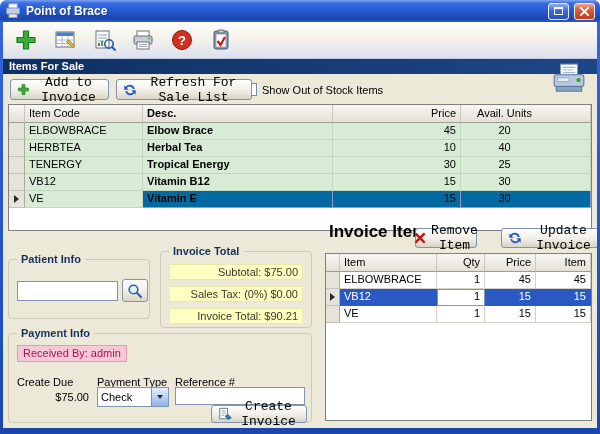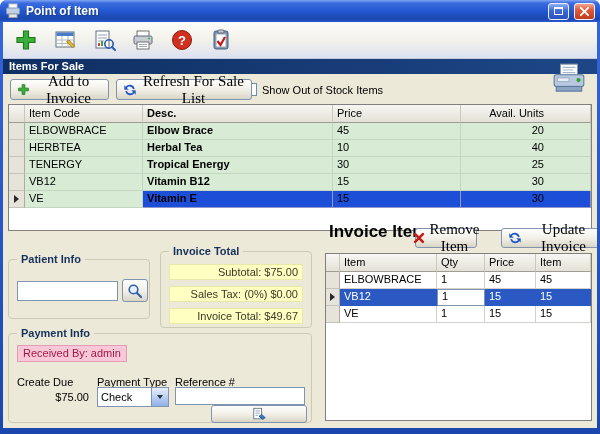--- a/index.html
+++ b/index.html
@@ -57,21 +57,21 @@
     position: absolute; top: 37px; left: 0; right: 0; height: 15px;
     background: linear-gradient(90deg, #0E2F62 0%, #1E4687 100%);
     color: #fff; font-size: 11px; font-weight: bold; line-height: 15px;
     padding-left: 6px;
   }
 
   .btn {
     position: absolute;
     height: 21px;
     display: flex; align-items: center; justify-content: center; gap: 5px;
-    font-family: Liberation Serif, serif; font-size: 15px; color: #000;
+    font-family: Liberation Mono, monospace; font-size: 13px; color: #000;
     background: linear-gradient(180deg, #FEFEFD 0%, #F0EEE5 55%, #D9D5C6 100%);
     border: 1px solid #8094B0; border-radius: 3px;
     padding: 0 6px;
     cursor: default;
     z-index: 5;
     text-align: center;
   }
   .ic { display: inline-flex; align-items: center; }
 
   #btn-add     { left: 7px;   top: 57px; width: 99px; }
@@ -119,30 +119,30 @@
     background: #E6E4DA !important;
     border-right: 1px solid #AEACA2 !important; border-bottom: 1px solid #C6C4BA !important;
     display: flex; align-items: center; justify-content: center;
     padding: 0;
   }
   .tri {
     width: 0; height: 0; display: inline-block;
     border-left: 5px solid #2A2A2A;
     border-top: 4px solid transparent; border-bottom: 4px solid transparent;
   }
-  .num { }
-  .num-units { text-align: right; padding-right: 46px; }
+  .num { text-align: right; }
+  .num-units { text-align: center; padding-right: 46px; }
 
   .w-ind   { width: 16px; }
   .w-code  { width: 118px; }
   .w-desc  { width: 190px; font-weight: bold; }
   .w-price { width: 128px; }
   .w-units { width: 130px; }
 
-  .grid-row.sel .gcell { background: #1d4ed8; border-color: #8F9ACB; color: #000; }
+  .grid-row.sel .gcell { background: #0369a1; border-color: #8F9ACB; color: #000; }
   .grid-row.sel .gcell.keep { background: #D7EBD5; border-color: #C2D6C2; }
 
   .w2-ind   { width: 14px; }
   .w2-item  { width: 97px; }
   .w2-qty   { width: 48px; }
   .w2-price { width: 51px; }
   .w2-total { width: 55px; }
 
   .grid-row.sel2 .gcell2 { background: #2B59C3; border-color: #2B59C3; color: #fff; }
   .grid-row.sel2 .gcell2.edit { background: #fff; color: #000; border: 1px solid #8094B0; padding-top: 0; }
@@ -229,21 +229,21 @@
 <div class="window">
 
   <div class="titlebar">
     <span class="ic">
       <svg width="16" height="16" viewBox="0 0 16 16">
         <rect x="4" y="1" width="8" height="5" fill="#fff" stroke="#C8C8C8"></rect>
         <rect x="1.5" y="5" width="13" height="6" rx="1" fill="#C0D0E8" stroke="#8098B8"></rect>
         <rect x="4" y="11" width="8" height="3.5" fill="#E8E8E8" stroke="#A0A0A0"></rect>
       </svg>
     </span>
-    <span class="title-text">Point of Item</span>
+    <span class="title-text">Point of Brace</span>
     <span class="tb-spacer"></span>
     <span class="tb-btn tb-max">
         <span class="max-glyph"></span>
       </span>
     <span class="tb-btn tb-close">
       <svg width="11" height="11" viewBox="0 0 12 12">
         <path d="M2 2l8 8M10 2l-8 8" stroke="#fff" stroke-width="2" stroke-linecap="round"></path>
       </svg>
     </span>
   </div>
@@ -453,21 +453,21 @@
             <path d="M10 10l4 4" stroke="#3060A8" stroke-width="2.2" stroke-linecap="round"></path>
           </svg>
         </span>
       </button>
     </div>
 
     <div class="groupbox" id="gb-total">
       <span class="gb-title">Invoice Total</span>
       <div class="yellow-field" id="yf-subtotal">Subtotal: $75.00</div>
       <div class="yellow-field" id="yf-tax">Sales Tax: (0%) $0.00</div>
-      <div class="yellow-field" id="yf-total">Invoice Total: $49.67</div>
+      <div class="yellow-field" id="yf-total">Invoice Total: $90.21</div>
     </div>
 
     <div class="groupbox" id="gb-payment">
       <span class="gb-title">Payment Info</span>
       <span id="received-by">Received By: admin</span>
 
       <span class="pay-label" id="lbl-due">Create Due</span>
       <span class="pay-label" id="lbl-type">Payment Type</span>
       <span class="pay-label" id="lbl-ref">Reference #</span>
 
@@ -483,17 +483,18 @@
       <input class="textfield" id="ref-input" value="" style="">
 
       <button class="btn" id="btn-create">
         <span class="ic">
           <svg width="14" height="14" viewBox="0 0 16 16">
             <rect x="2" y="1.5" width="9" height="12" fill="#fff" stroke="#607080"></rect>
             <path d="M4 4.5h5M4 7h5M4 9.5h3" stroke="#90A0B0" fill="none"></path>
             <path d="M8 10.5l4.2 3.7 3-2-4.2-3.7z" fill="#3878C8" stroke="#1C4C88" stroke-width="0.8"></path>
           </svg>
         </span>
+        <span>Create Invoice</span>
       </button>
     </div>
 
   </div>
 </div>
 
 </body></html>

